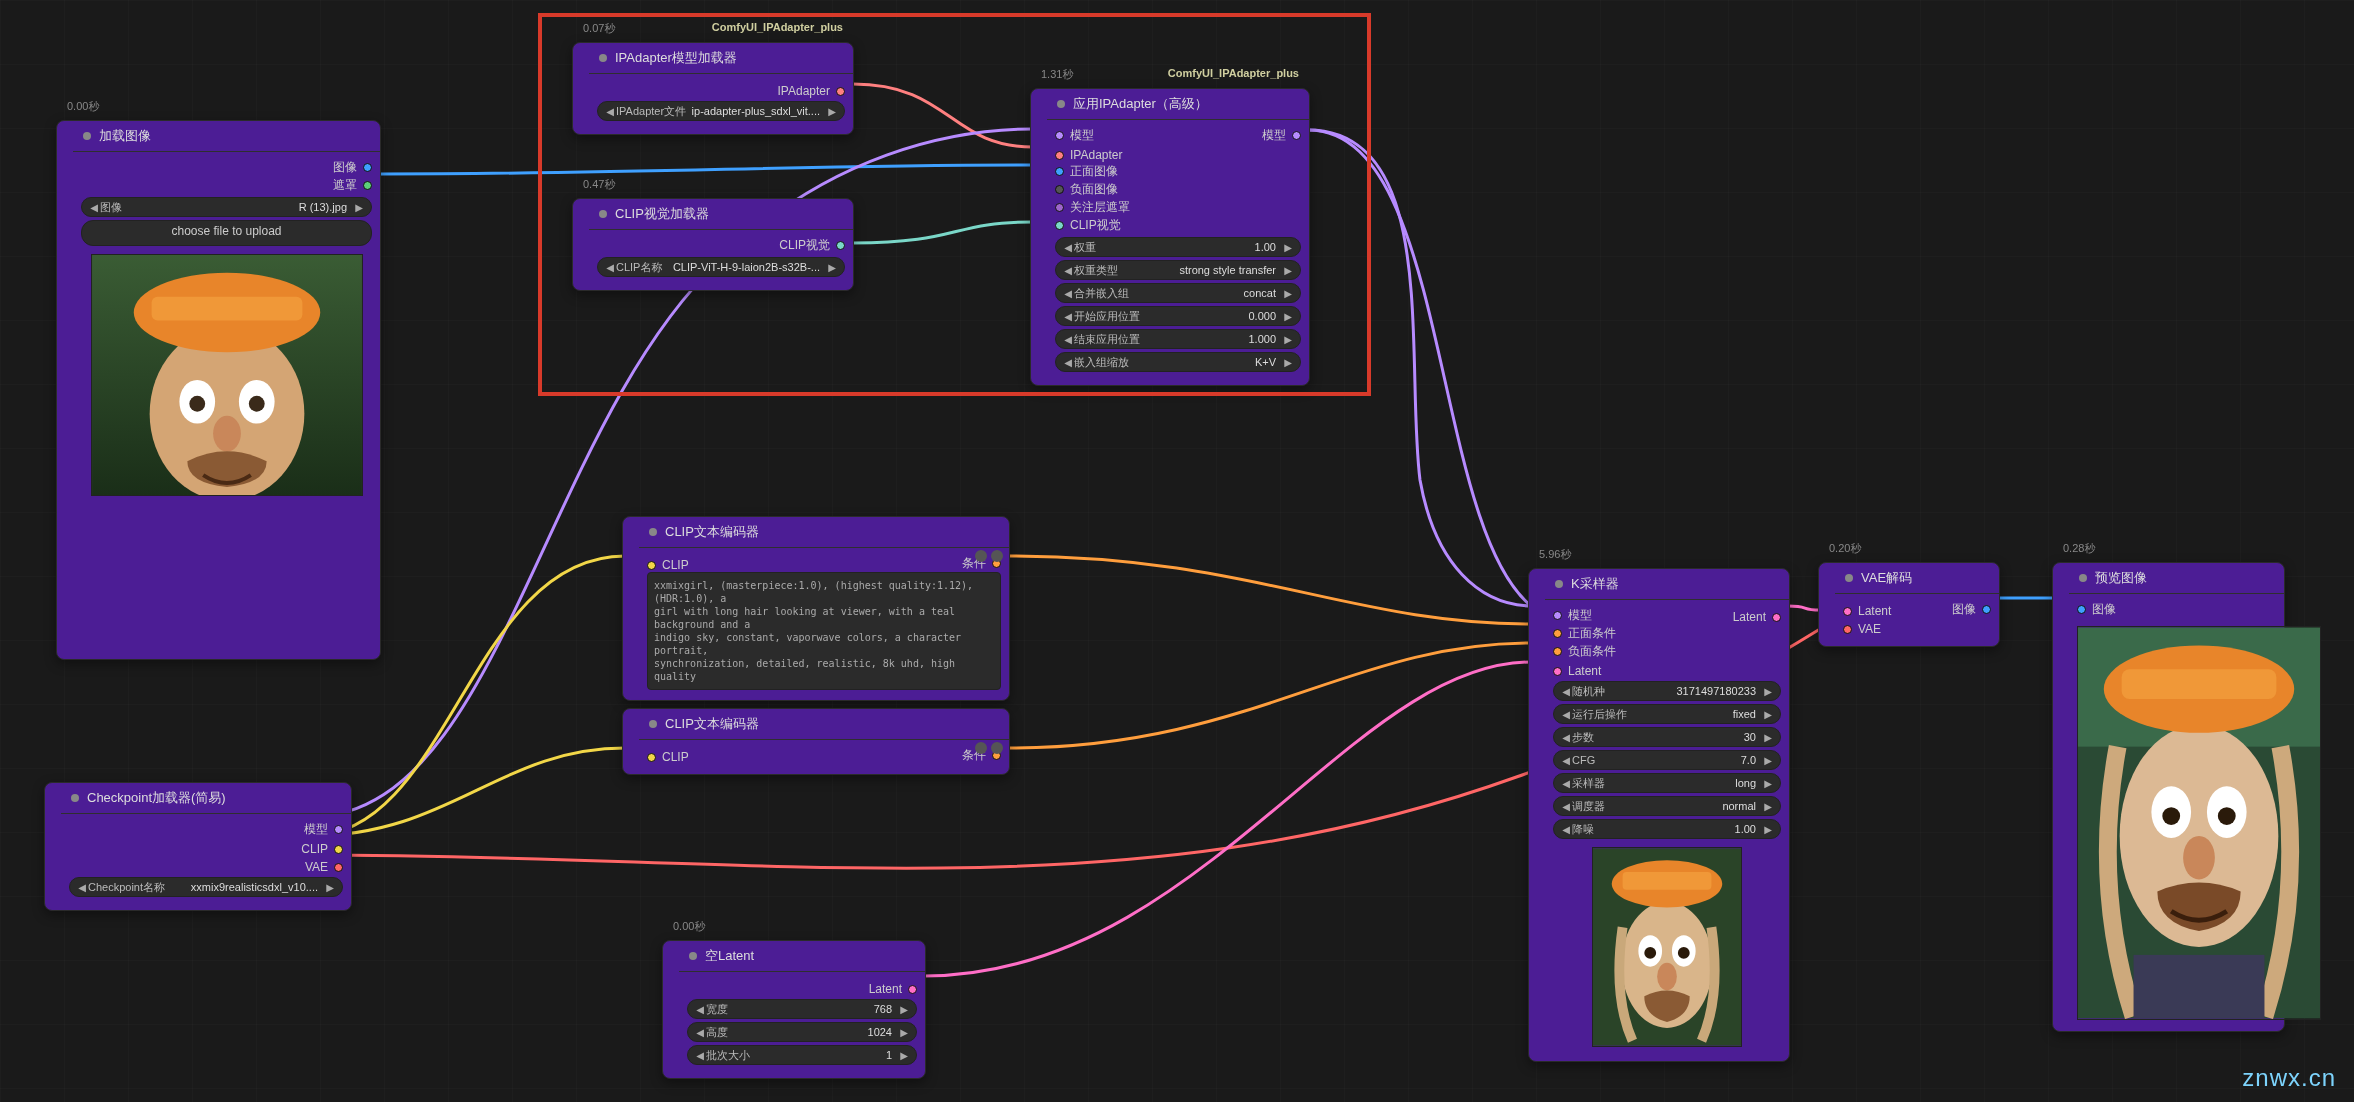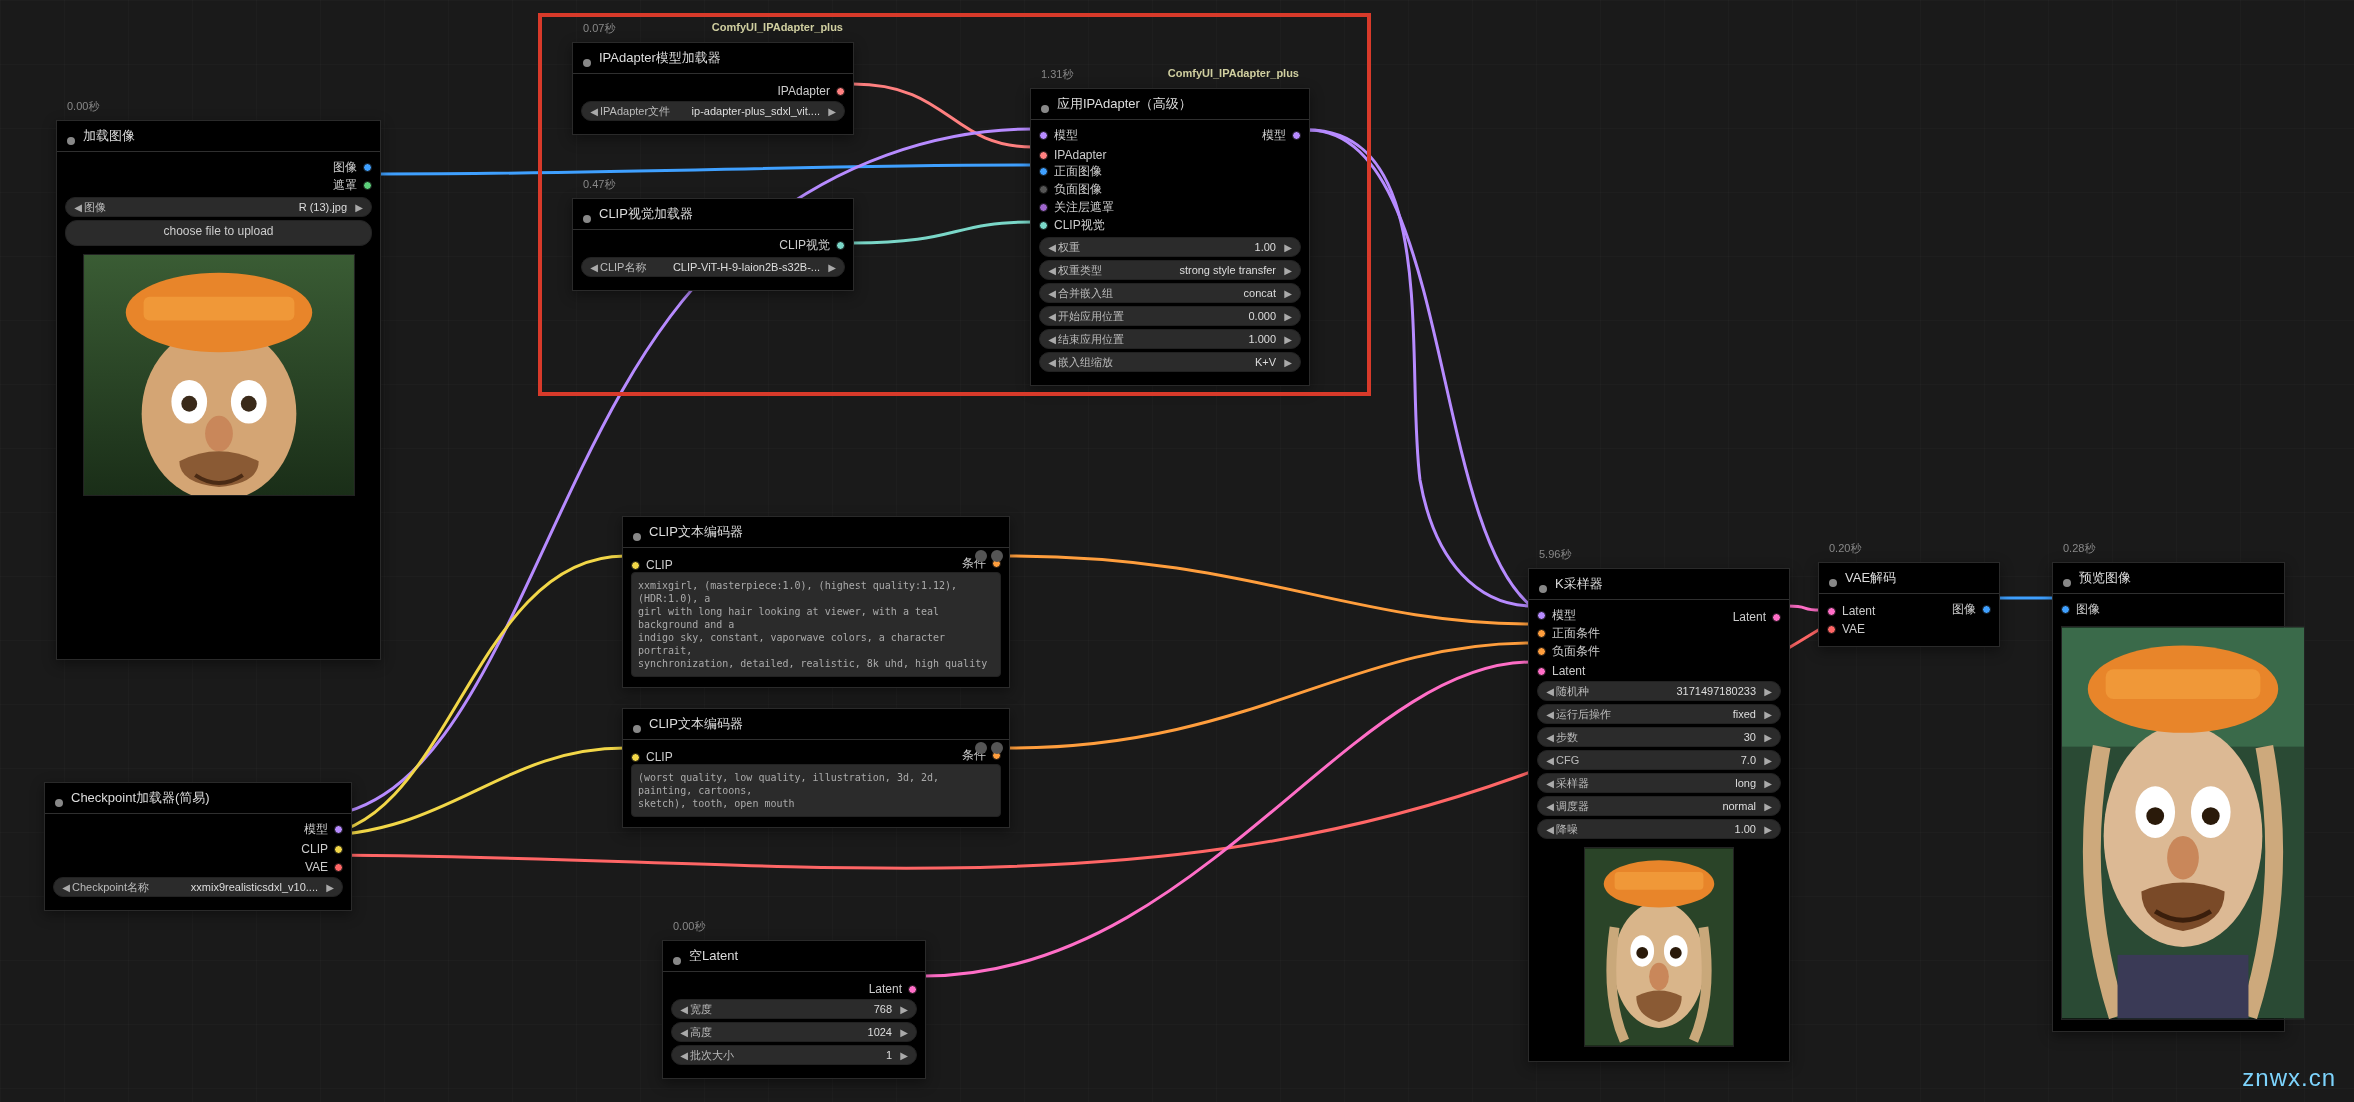--- a/index.html
+++ b/index.html
@@ -23,28 +23,29 @@
   }
   svg.wires {
     position: absolute;
     inset: 0;
     width: 2354px;
     height: 1102px;
     pointer-events: none;
   }
   .node {
     position: absolute;
-    background: #000000;
+    background: #4c1d95;
     border: 1px solid #2a2a2a;
-    border-radius: 0;
+    border-radius: 8px;
     box-shadow: 0 4px 12px rgba(0,0,0,0.4);
+    padding-left: 16px;
   }
   .node-header {
     display: flex;
-    align-items: flex-end;
+    align-items: center;
     padding: 6px 10px;
     border-bottom: 1px solid #2f2f2f;
     border-radius: 10px 10px 0 0;
     font-size: 13px;
     color: #ddd;
   }
   .node-header .dot {
     width: 8px; height: 8px; border-radius: 50%;
     background: #888;
     margin-right: 8px;
@@ -482,22 +483,20 @@
         </span>
       <span class="io-right">
           <span>条件</span>
           <span class="port cond"></span>
         </span>
     </div>
     <div class="icon-group" style="top:2px;">
       <span class="mini-icon"></span>
       <span class="mini-icon"></span>
     </div>
-    <div class="textarea" style="min-height:40px;">(worst quality, low quality, illustration, 3d, 2d, painting, cartoons,
-sketch), tooth, open mouth</div>
   </div>
 </div>
 
 <div class="node" style="left:662px; top:940px; width:264px;">
   <div class="node-time">0.00秒</div>
   <div class="node-header">
     <span class="dot"></span>
     <span>空Latent</span>
   </div>
   <div class="node-body">

